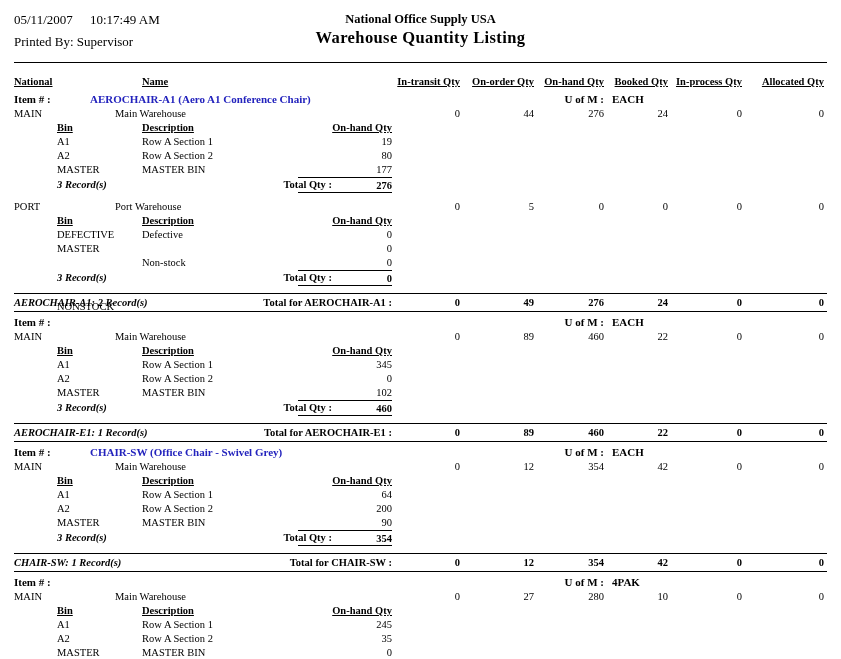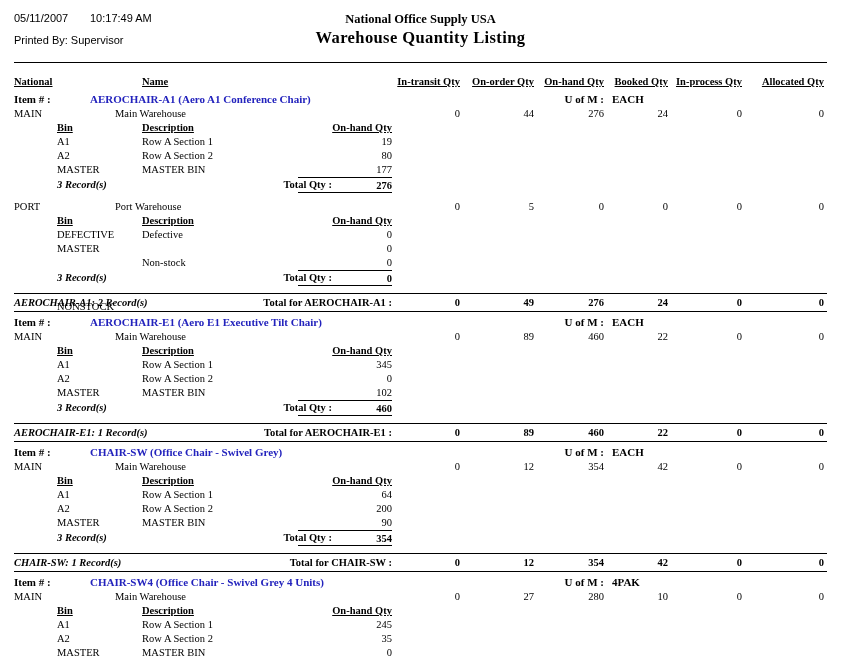--- a/index.html
+++ b/index.html
@@ -5,21 +5,21 @@
   html,body{margin:0;padding:0;background:#ffffff;}
   body{width:841px;height:659px;overflow:hidden;color:#000;
        font-family:"Liberation Serif", serif;}
   .page{position:relative;width:841px;height:659px;background:#fff;}
 
   .report-header{position:relative;height:62px;}
   .company{position:absolute;top:12px;left:0;width:100%;text-align:center;
            font-weight:bold;font-size:12.5px;}
   .rtitle{position:absolute;top:28px;left:0;width:100%;text-align:center;
           font-weight:bold;font-size:16.5px;letter-spacing:.4px;}
-  .sans{font-family:Liberation Sans, sans-serif;font-size:11px;}
+  .sans{font-family:Liberation Serif, serif;font-size:13px;}
 
   .top-rule{border-top:1px solid #000;margin:0 14px;height:0;}
 
   .row{position:relative;height:14px;line-height:14px;margin:0 14px;font-size:10.5px;}
   .col-header-row{margin-top:12px;height:14px;}
   .item-row{height:15px;line-height:15px;margin-top:3px;font-size:11px;}
   .total-row{height:17px;line-height:16px;margin-bottom:6px;}
   .summary-row{height:19px;line-height:17px;border-top:1px solid #000;
                border-bottom:1px solid #000;box-sizing:border-box;}
 
@@ -139,21 +139,20 @@
         <span class="abs b num" style="left: 136px; width: 242px;">Total for AEROCHAIR-A1 :</span>
         <span class="abs b num" style="left: 374px; width: 72px;">0</span>
         <span class="abs b num" style="left: 448px; width: 72px;">49</span>
         <span class="abs b num" style="left: 522px; width: 68px;">276</span>
         <span class="abs b num" style="left: 594px; width: 60px;">24</span>
         <span class="abs b num" style="left: 658px; width: 70px;">0</span>
         <span class="abs b num" style="left: 732px; width: 78px;">0</span>
       </div>
       <div class="row item-row">
         <span class="abs b" style="left: 0px;">Item # :</span>
-        <span class="abs b blue" style="left: 76px; color: rgb(35, 35, 189);">AEROCHAIR-E1 (Aero E1 Executive Tilt Chair)</span>
         <span class="abs b num" style="left: 526px; width: 64px;">U of M :</span>
         <span class="abs b" style="left: 598px;">EACH</span>
       </div>
       <div class="row">
         <span class="abs" style="left: 0px;">MAIN</span>
         <span class="abs" style="left: 101px;">Main Warehouse</span>
         <span class="abs num" style="left: 374px; width: 72px;">0</span>
         <span class="abs num" style="left: 448px; width: 72px;">89</span>
         <span class="abs num" style="left: 522px; width: 68px;">460</span>
         <span class="abs num" style="left: 594px; width: 60px;">22</span>
@@ -241,21 +240,20 @@
         <span class="abs b num" style="left: 136px; width: 242px;">Total for CHAIR-SW :</span>
         <span class="abs b num" style="left: 374px; width: 72px;">0</span>
         <span class="abs b num" style="left: 448px; width: 72px;">12</span>
         <span class="abs b num" style="left: 522px; width: 68px;">354</span>
         <span class="abs b num" style="left: 594px; width: 60px;">42</span>
         <span class="abs b num" style="left: 658px; width: 70px;">0</span>
         <span class="abs b num" style="left: 732px; width: 78px;">0</span>
       </div>
       <div class="row item-row">
         <span class="abs b" style="left: 0px;">Item # :</span>
-        <span class="abs b blue" style="left: 76px; color: rgb(35, 35, 189);">CHAIR-SW4 (Office Chair - Swivel Grey 4 Units)</span>
         <span class="abs b num" style="left: 526px; width: 64px;">U of M :</span>
         <span class="abs b" style="left: 598px;">4PAK</span>
       </div>
       <div class="row">
         <span class="abs" style="left: 0px;">MAIN</span>
         <span class="abs" style="left: 101px;">Main Warehouse</span>
         <span class="abs num" style="left: 374px; width: 72px;">0</span>
         <span class="abs num" style="left: 448px; width: 72px;">27</span>
         <span class="abs num" style="left: 522px; width: 68px;">280</span>
         <span class="abs num" style="left: 594px; width: 60px;">10</span>

